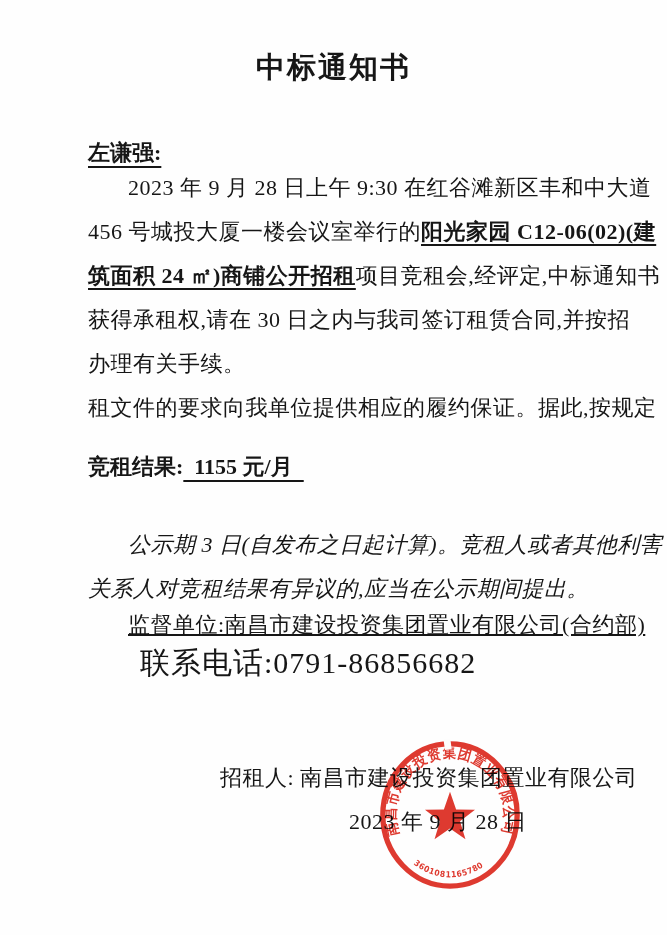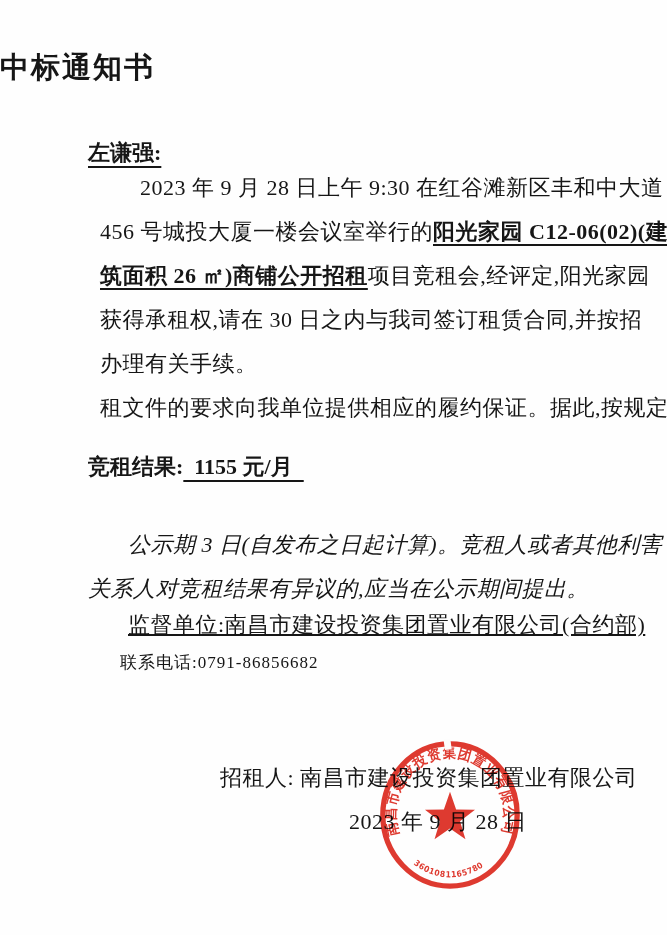--- a/index.html
+++ b/index.html
@@ -8,61 +8,61 @@
     width:667px;height:935px;
     margin:0 auto;
     background:#fefefe;
     font-family:"Liberation Serif","DejaVu Serif",serif;
     color:#161616;
     overflow:hidden;
   }
   .abs{position:absolute;}
   .doc-title{
     top:45px;left:0;right:0;
-    text-align:left;
+    text-align:center;
     font-size:29px;font-weight:bold;
     line-height:44px;
     letter-spacing:2px;
   }
   .addressee{
     top:131px;left:88px;
     font-size:22px;font-weight:bold;
     line-height:44px;
     text-decoration:underline;
     text-underline-offset:6px;
     text-decoration-thickness:2px;
     text-align:right;
   }
   .para{
     font-size:22px;
     line-height:44px;
     letter-spacing:0.5px;
   }
-  .para1{top:166px;left:88px;width:495px;margin-left:12px;}
+  .para1{top:166px;left:88px;width:495px;}
   .line{white-space:nowrap;}
   .line.indent{text-indent:40px;}
   .em{
     font-weight:bold;
     text-decoration:underline;
     text-underline-offset:5px;
     text-decoration-thickness:2px;
   }
   .result-line{
     top:445px;left:88px;
     font-size:22px;font-weight:bold;
     line-height:44px;
   }
   .result-value{
     text-decoration:underline;
     text-underline-offset:6px;
     text-decoration-thickness:2px;
   }
   .notice{top:523px;left:88px;width:495px;font-style:italic;}
   .supervisor{top:603px;left:128px;font-size:22px;line-height:44px;letter-spacing:0.5px;text-decoration:underline;}
-  .phone{top:641px;left:120px;font-size:17px;line-height:44px;letter-spacing:1px;}
+  .phone{top:641px;left:140px;font-size:30px;line-height:44px;letter-spacing:1px;}
   .lessor{top:756px;left:220px;font-size:22px;line-height:44px;letter-spacing:0.5px;}
   .sign-date{top:800px;left:349px;font-size:22px;line-height:44px;letter-spacing:0.5px;}
   .stamp{
     top:737px;left:377px;
     width:146px;height:156px;
     mix-blend-mode:multiply;
     opacity:0.93;
   }
   .seal-co-text{
     font-size:15px;
@@ -82,21 +82,21 @@
 
 <div class="page">
 
   <div class="abs doc-title">中标通知书</div>
 
   <div class="abs addressee">左谦强:</div>
 
   <div class="abs para para1">
     <div class="line indent"><span>2023 年 9 月 28 日上午 9:30 在红谷滩新区丰和中大道</span></div>
     <div class="line"><span>456 号城投大厦一楼会议室举行的</span><span class="em">阳光家园 C12-06(02)(建</span></div>
-    <div class="line"><span class="em">筑面积 26 ㎡)商铺公开招租</span><span>项目竞租会,经评定,阳光家园</span></div>
+    <div class="line"><span class="em">筑面积 24 ㎡)商铺公开招租</span><span>项目竞租会,经评定,中标通知书</span></div>
     <div class="line"><span>获得承租权,请在 30 日之内与我司签订租赁合同,并按招</span></div>
     <div class="line"><span>办理有关手续。</span></div>
     <div class="line"><span>租文件的要求向我单位提供相应的履约保证。据此,按规定</span></div>
   </div>
 
   <div class="abs result-line">
     <span>竞租结果:</span><span class="result-value">&nbsp;&nbsp;1155 元/月&nbsp;&nbsp;</span>
   </div>
 
   <div class="abs para notice">

